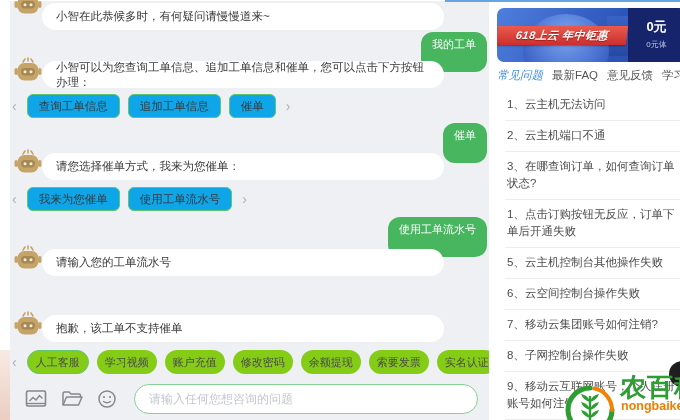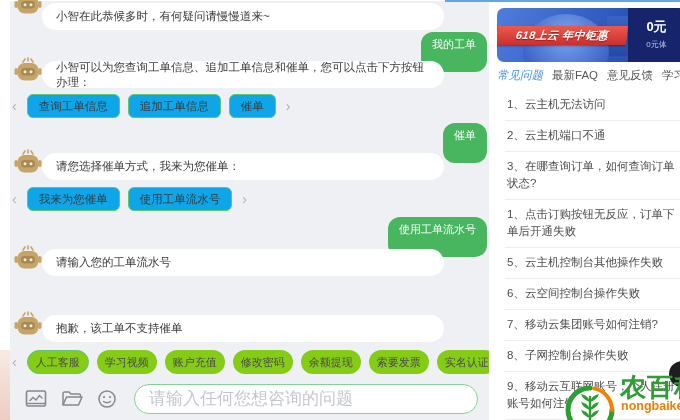--- a/index.html
+++ b/index.html
@@ -35,21 +35,21 @@
     display:flex; align-items:center; gap:8px; }
   .chip { height:24px; line-height:24px; border-radius:12px; background:#84cc16;
     padding:0 8px; font-size:11px; color:#4a4a4a; white-space:nowrap; }
   .chip.primary { border:1px solid #5fc672; line-height:22px; }
 
   .composer { position:absolute; left:0; top:381px; width:479px; height:34px;
     display:flex; align-items:center; }
   .cicon { width:22px; height:20px; margin-left:14px; cursor:pointer; }
   .cicon:first-child { margin-left:15px; }
   .composer input { margin-left:15px; width:344px; height:30px; border:1px solid #83d494;
-    border-radius:16px; background:#fff; padding:0 14px; font-size:17px; color:#333;
+    border-radius:16px; background:#fff; padding:0 14px; font-size:12px; color:#333;
     outline:none; }
   .composer input::placeholder { color:#c3c7cd; }
 
   
   .sidebar { position:absolute; left:489px; top:0; width:191px; height:420px; background:#fff; }
   .top-blue-line { position:absolute; left:445px; top:0; width:235px; height:2px;
     background:#66a5e3; z-index:6; }
 
   .banner { position:absolute; left:8px; top:8px; width:188px; height:54px;
     border-radius:7px; overflow:hidden; cursor:pointer;

